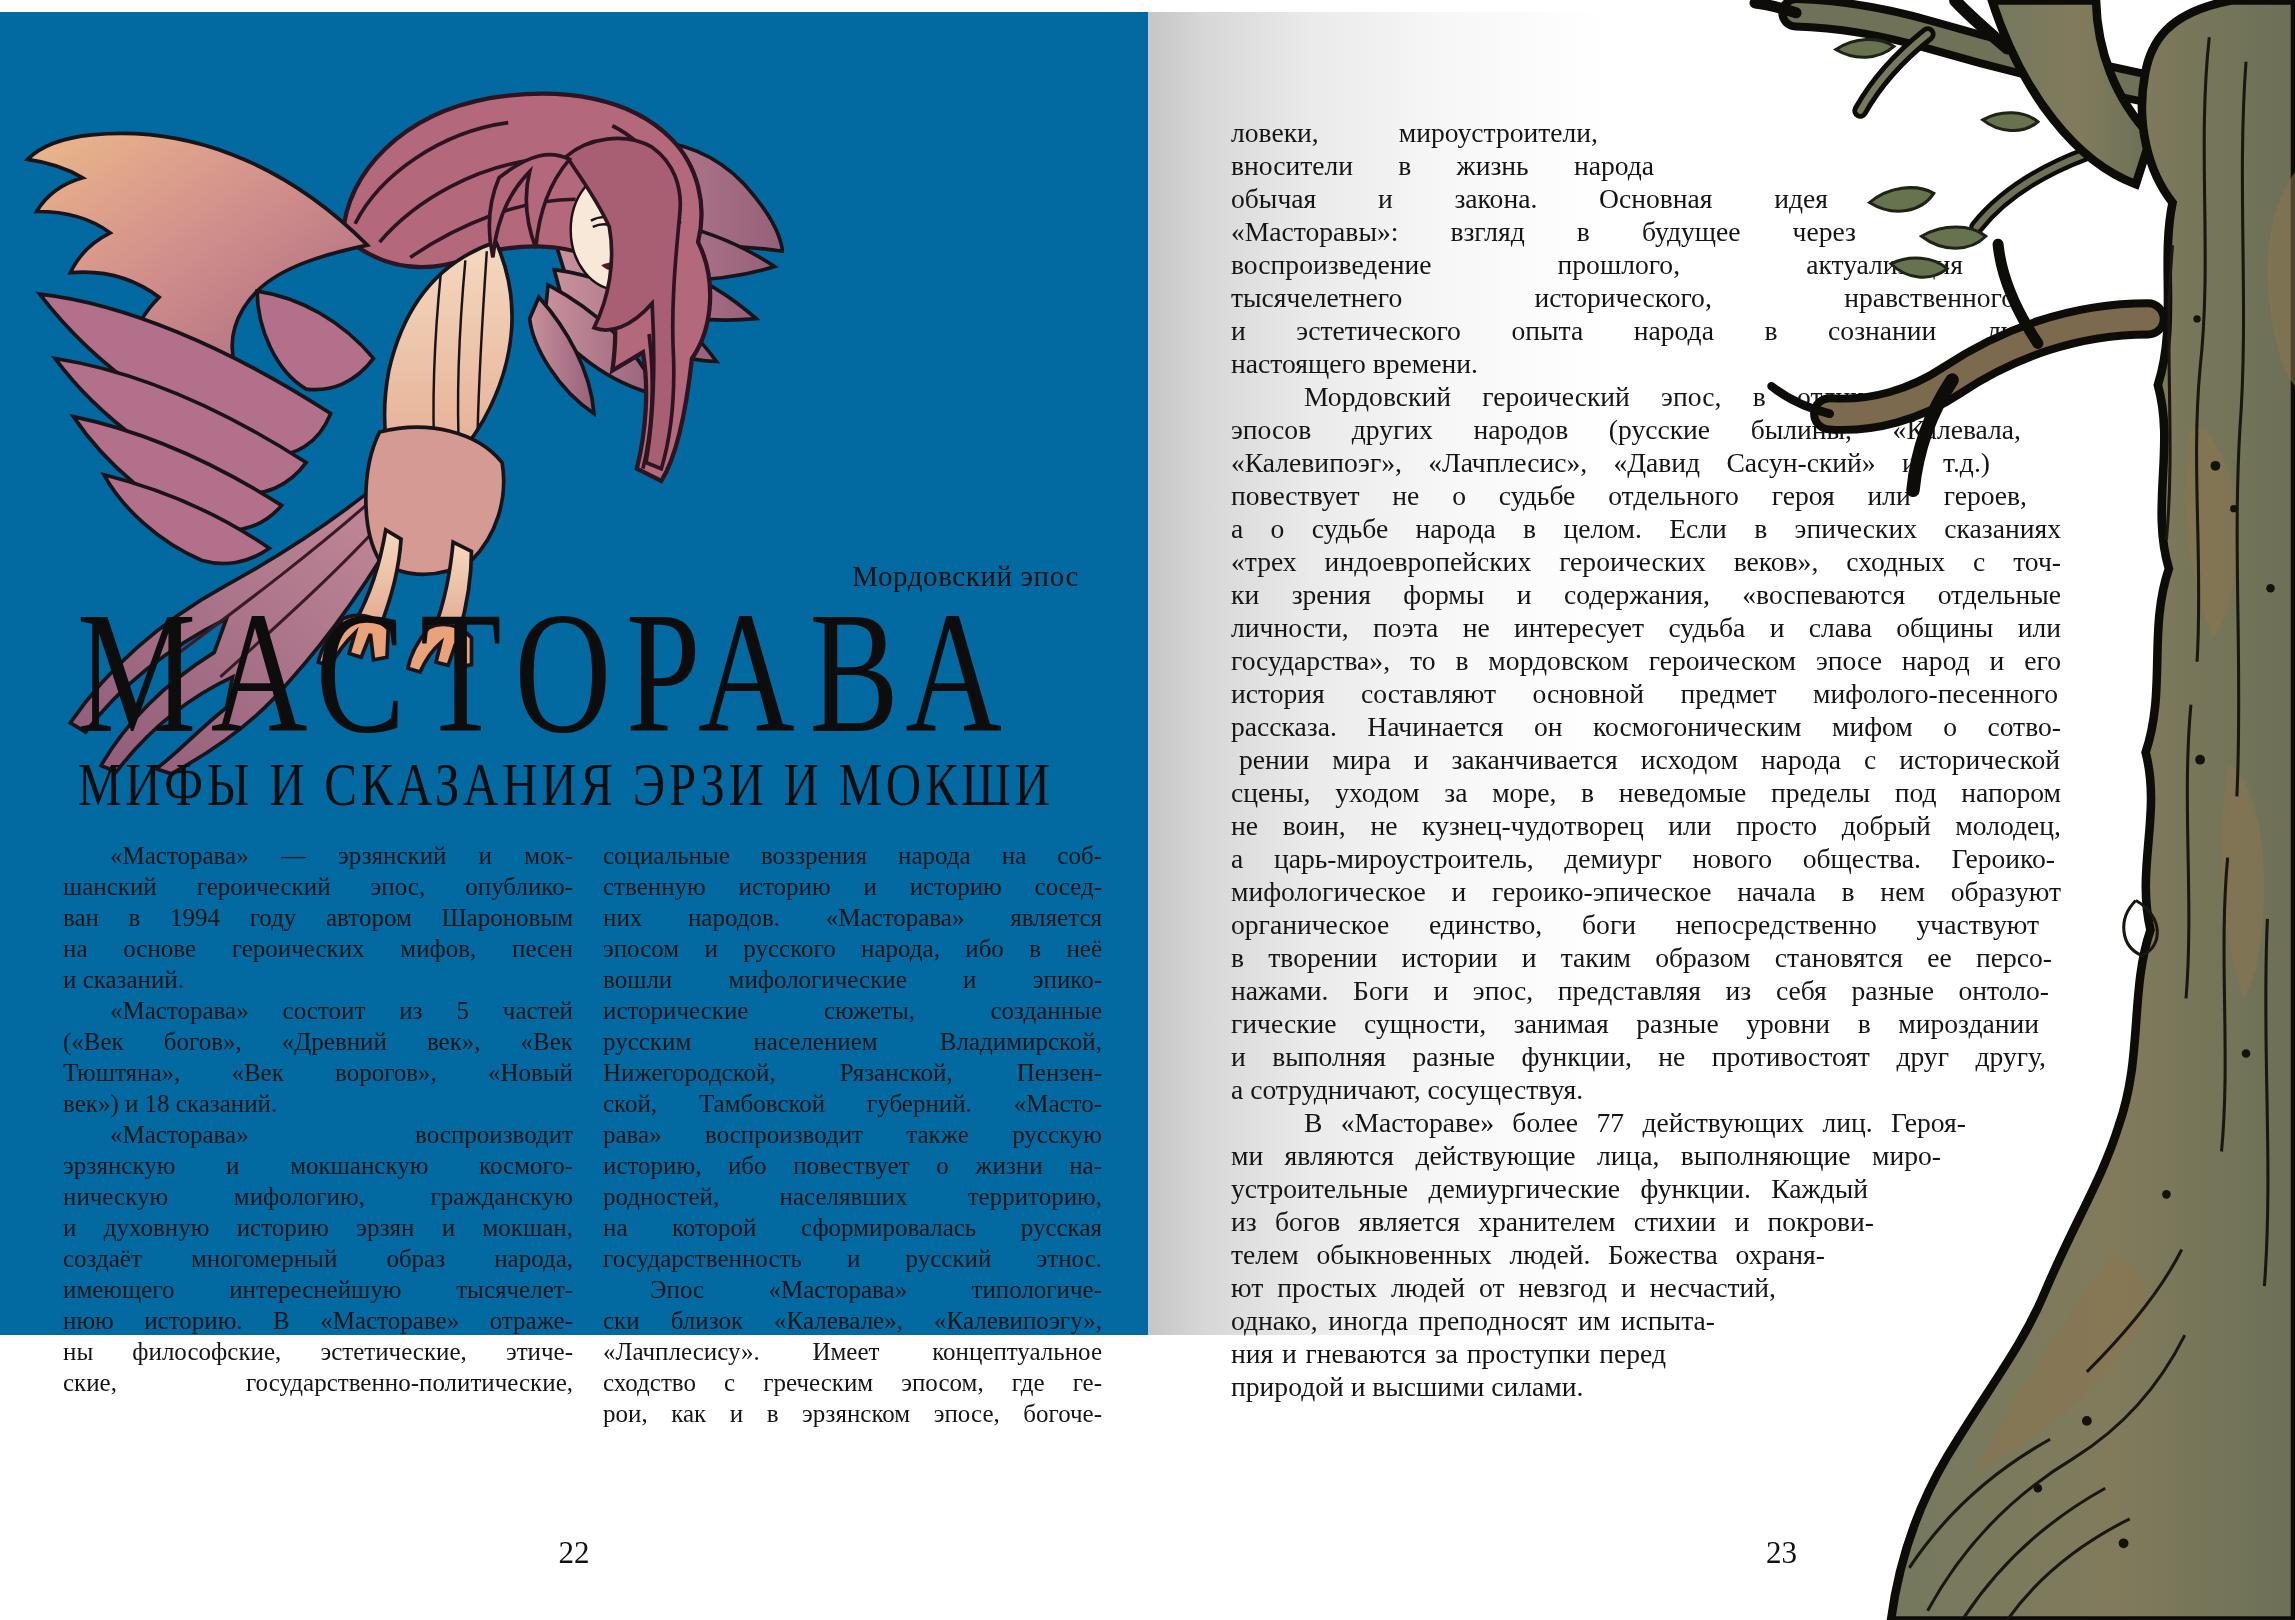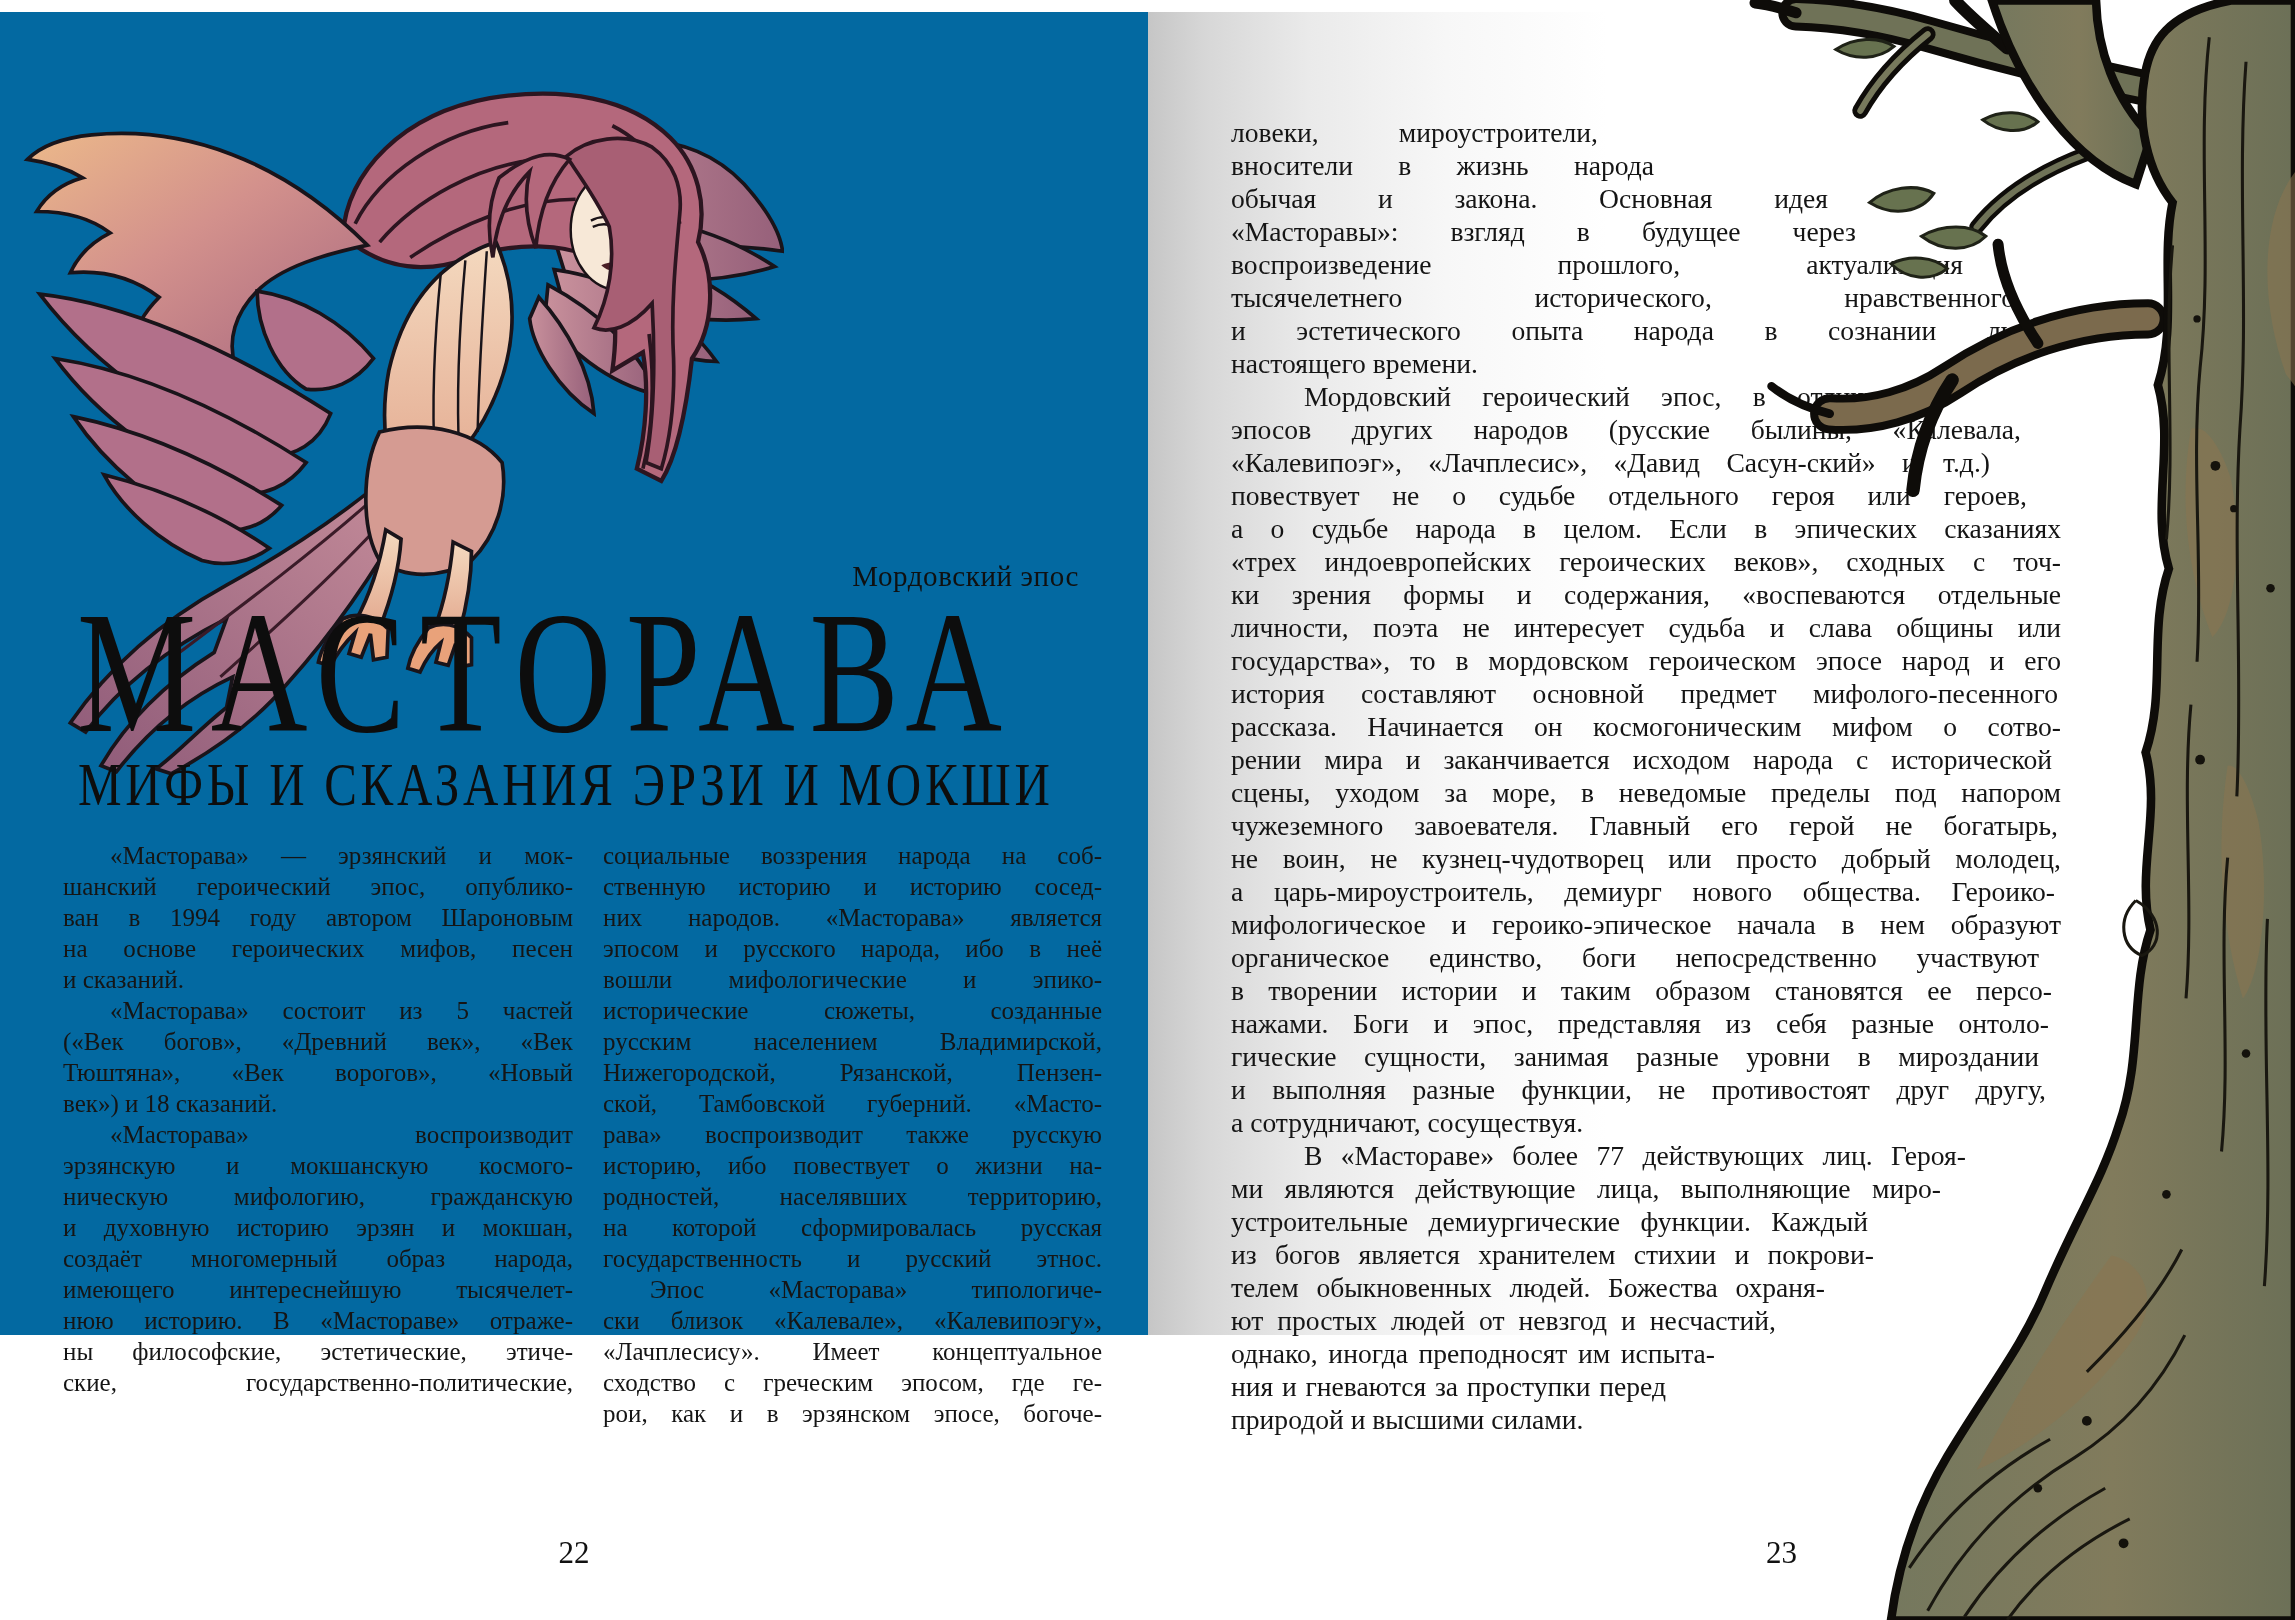--- a/index.html
+++ b/index.html
@@ -189,23 +189,22 @@
       <div class="line" style="width: 790px;">эпосов других народов (русские былины, «Калевала,</div>
       <div class="line" style="width: 759px;">«Калевипоэг», «Лачплесис», «Давид Сасун-ский» и т.д.)</div>
       <div class="line" style="width: 796px;">повествует не о судьбе отдельного героя или героев,</div>
       <div class="line" style="width: 830px;">а о судьбе народа в целом. Если в эпических сказаниях</div>
       <div class="line" style="width: 830px;">«трех индоевропейских героических веков», сходных с точ-</div>
       <div class="line" style="width: 830px;">ки зрения формы и содержания, «воспеваются отдельные</div>
       <div class="line" style="width: 830px;">личности, поэта не интересует судьба и слава общины или</div>
       <div class="line" style="width: 830px;">государства», то в мордовском героическом эпосе народ и его</div>
       <div class="line" style="width: 827px;">история составляют основной предмет мифолого-песенного</div>
       <div class="line" style="width: 830px;">рассказа. Начинается он космогоническим мифом о сотво-</div>
-      <div class="line" style="width: 821px;">рении мира и заканчивается исходом народа с исторической</div>
+      <div class="line" style="width: 821px; margin-left: 8px;">рении мира и заканчивается исходом народа с исторической</div>
       <div class="line" style="width: 830px;">сцены, уходом за море, в неведомые пределы под напором</div>
-      <div class="line" style="width: 827px;">чужеземного завоевателя. Главный его герой не богатырь,</div>
       <div class="line" style="width: 830px;">не воин, не кузнец-чудотворец или просто добрый молодец,</div>
       <div class="line" style="width: 824px;">а царь-мироустроитель, демиург нового общества. Героико-</div>
       <div class="line" style="width: 830px;">мифологическое и героико-эпическое начала в нем образуют</div>
       <div class="line" style="width: 808px;">органическое единство, боги непосредственно участвуют</div>
       <div class="line" style="width: 821px;">в творении истории и таким образом становятся ее персо-</div>
       <div class="line" style="width: 818px;">нажами. Боги и эпос, представляя из себя разные онтоло-</div>
       <div class="line" style="width: 808px;">гические сущности, занимая разные уровни в мироздании</div>
       <div class="line" style="width: 815px;">и выполняя разные функции, не противостоят друг другу,</div>
       <div class="line end">а сотрудничают, сосуществуя.</div>
       <div class="line ind" style="width: 735px;">В «Мастораве» более 77 действующих лиц. Героя-</div>

